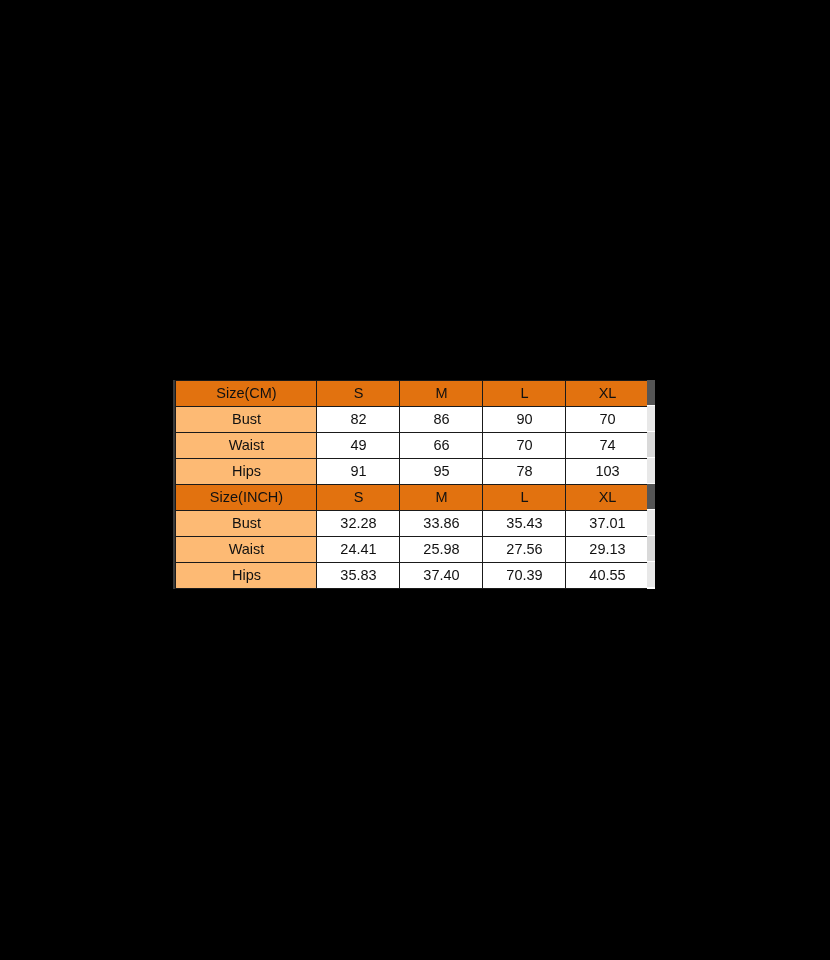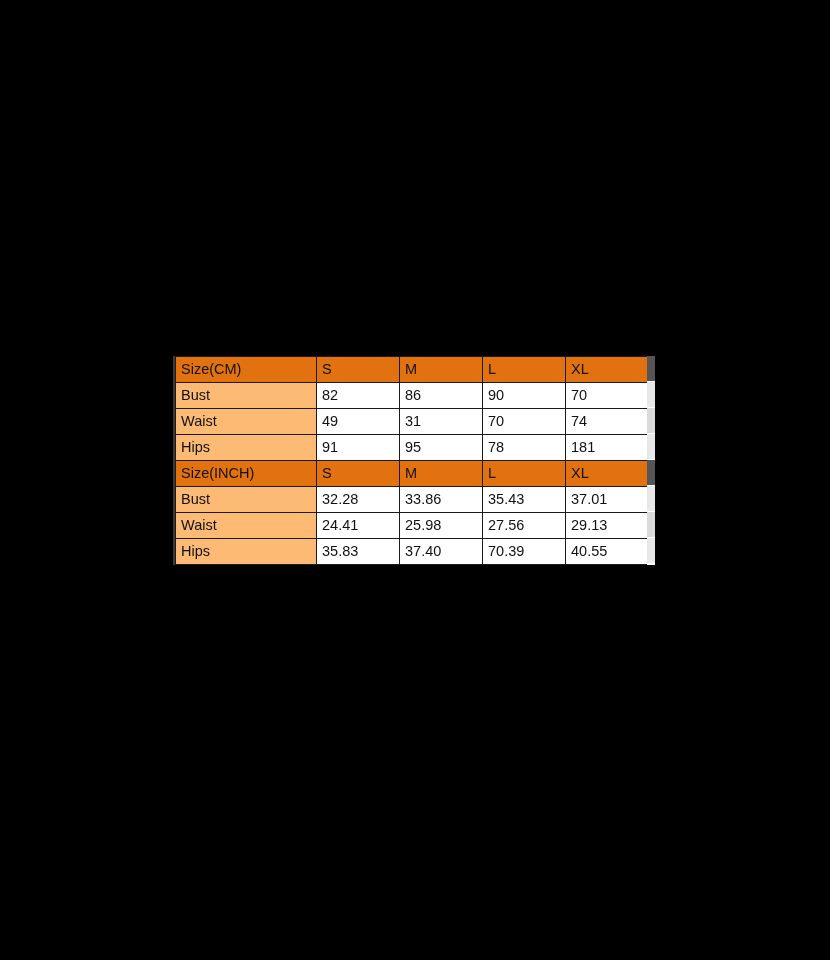--- a/index.html
+++ b/index.html
@@ -11,23 +11,24 @@
     width: 830px;
     height: 960px;
     position: relative;
     font-family: "Liberation Sans", sans-serif;
     overflow: hidden;
   }
 
   #size-chart-wrap {
     position: absolute;
     left: 175px;
-    top: 356px;
+    top: 380px;
     width: 560px;
     height: 209px;
+    text-align: center;
   }
 
   table.size-chart {
     border-collapse: collapse;
     table-layout: fixed;
     width: 472px;
     height: 209px;
     background: #ffffff;
   }
 
@@ -123,31 +124,31 @@
         <td class="label-cell">Bust</td>
         <td class="value-cell">82</td>
         <td class="value-cell">86</td>
         <td class="value-cell">90</td>
         <td class="value-cell">70</td>
       </tr>
 
       <tr>
         <td class="label-cell">Waist</td>
         <td class="value-cell">49</td>
-        <td class="value-cell">31</td>
+        <td class="value-cell">66</td>
         <td class="value-cell">70</td>
         <td class="value-cell">74</td>
       </tr>
 
       <tr>
         <td class="label-cell">Hips</td>
         <td class="value-cell">91</td>
         <td class="value-cell">95</td>
         <td class="value-cell">78</td>
-        <td class="value-cell">181</td>
+        <td class="value-cell">103</td>
       </tr>
 
       <tr class="section-row">
         <td class="label-cell">Size(INCH)</td>
         <td class="label-cell">S</td>
         <td class="label-cell">M</td>
         <td class="label-cell">L</td>
         <td class="label-cell">XL</td>
       </tr>
 

